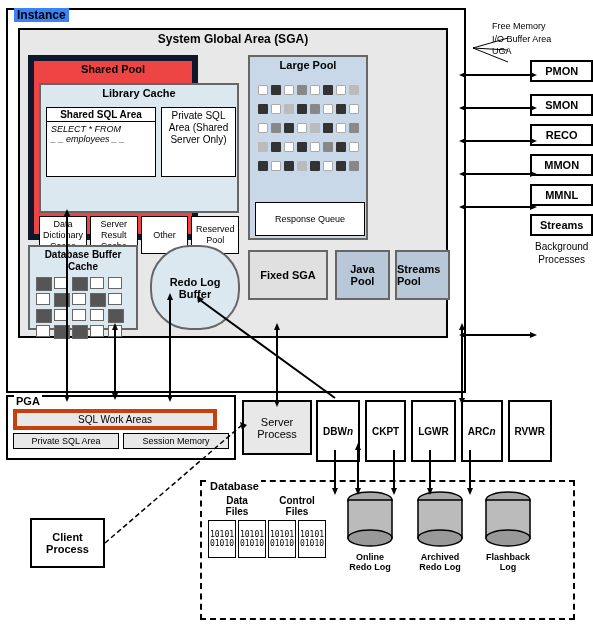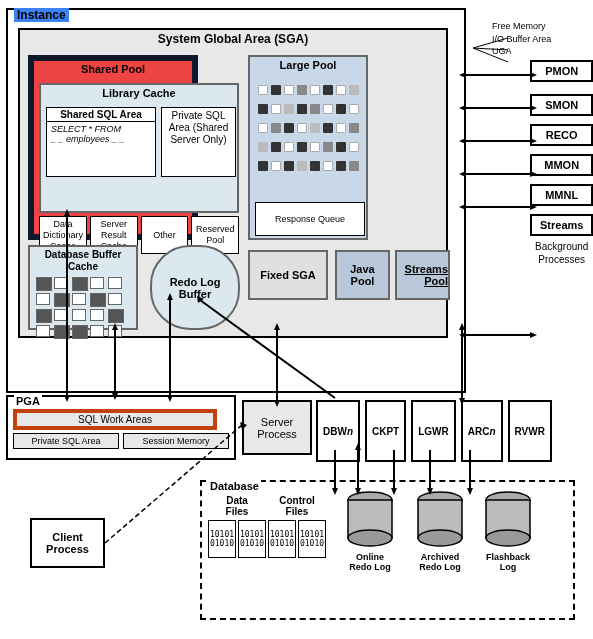--- a/index.html
+++ b/index.html
@@ -255,24 +255,23 @@
       border: 2px solid #666;
       position: absolute;
       top: 220px;
       left: 375px;
       width: 55px;
       height: 50px;
       background: #b8c8d8;
       display: flex;
       align-items: center;
       justify-content: center;
-      text-align: right;
-      font-weight: bold;
-      font-size: 11px;
-      text-decoration: underline;
+      text-align: left;
+      font-weight: bold;
+      font-size: 11px;
     }
 
     
     .buffer-cache-box {
       border: 2px solid #666;
       position: absolute;
       top: 215px;
       left: 8px;
       width: 110px;
       height: 85px;

